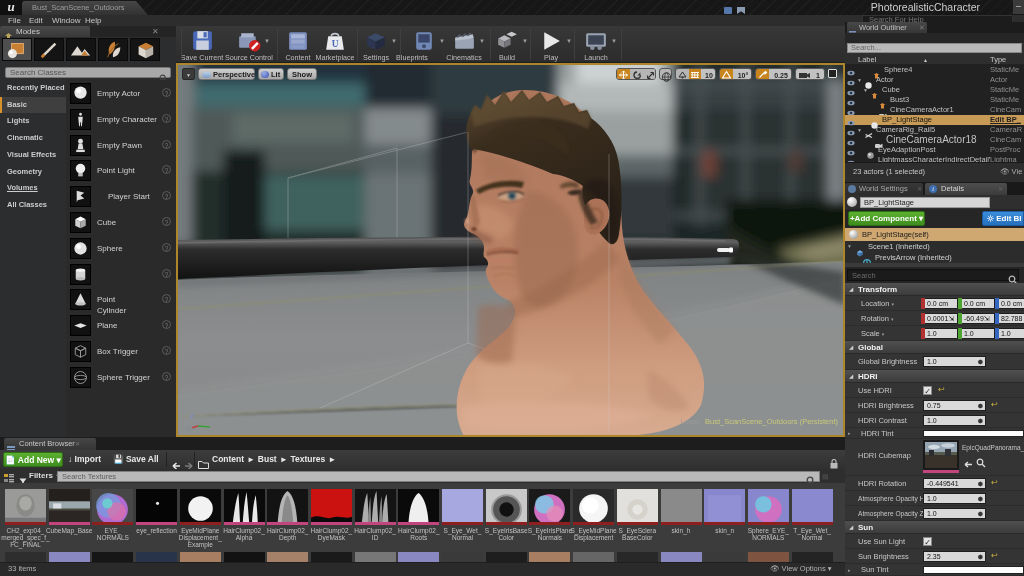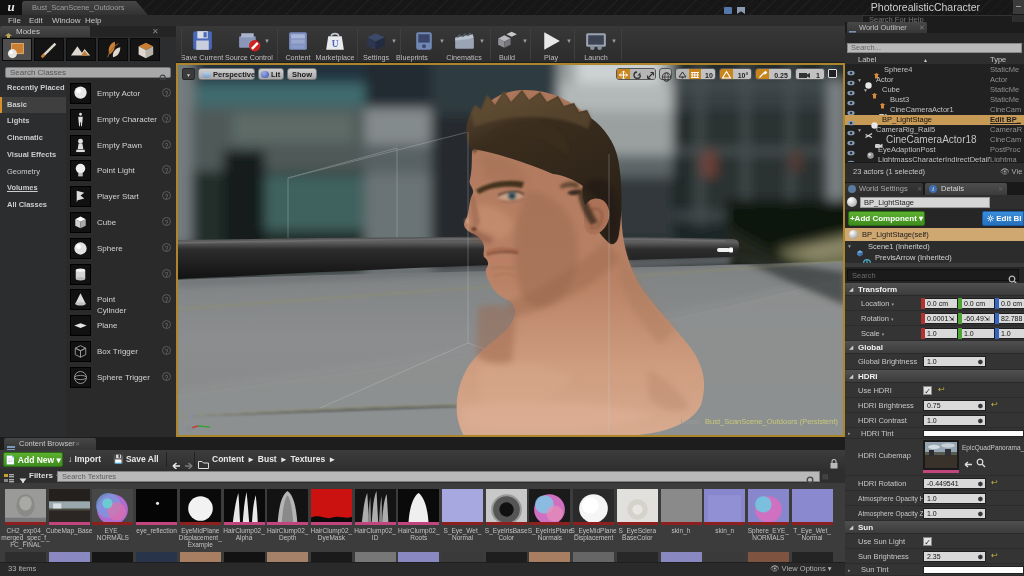--- a/index.html
+++ b/index.html
@@ -69,21 +69,21 @@
         <path d="M5.6 5.6 L8.4 8.4" stroke="#444" stroke-width="1.3"></path>
       </svg></span>
   </div>
 <div class="abs" style="left:7px;top:82px;color:#cccccc;font-size:7.5px;font-weight:bold;line-height:11px;white-space:nowrap;">Recently Placed</div>
 <div class="abs" style="left:0;top:96.7px;width:66px;height:16px;background:#3f3f3f;"></div>
 <div class="abs" style="left:0;top:96.7px;width:2px;height:16px;background:#d9912c;"></div>
 <div class="abs" style="left:7px;top:98.7px;color:#cccccc;font-size:7.5px;font-weight:bold;line-height:11px;white-space:nowrap;">Basic</div>
 <div class="abs" style="left:7px;top:115.4px;color:#cccccc;font-size:7.5px;font-weight:bold;line-height:11px;white-space:nowrap;">Lights</div>
 <div class="abs" style="left:7px;top:132.1px;color:#cccccc;font-size:7.5px;font-weight:bold;line-height:11px;white-space:nowrap;">Cinematic</div>
 <div class="abs" style="left:7px;top:148.79999999999998px;color:#cccccc;font-size:7.5px;font-weight:bold;line-height:11px;white-space:nowrap;">Visual Effects</div>
-<div class="abs" style="left:7px;top:165.49999999999997px;color:#cccccc;font-size:7.5px;font-weight:normal;line-height:11px;white-space:nowrap;">Geometry</div>
+<div class="abs" style="left:7px;top:165.49999999999997px;color:#cccccc;font-size:7.5px;font-weight:bold;line-height:11px;white-space:nowrap;">Geometry</div>
 <div class="abs" style="left:7px;top:182.19999999999996px;color:#cccccc;font-size:7.5px;font-weight:bold;line-height:11px;white-space:nowrap;text-decoration:underline;">Volumes</div>
 <div class="abs" style="left:7px;top:198.89999999999995px;color:#cccccc;font-size:7.5px;font-weight:bold;line-height:11px;white-space:nowrap;">All Classes</div>
 <div class="abs" style="left:66px;top:80px;width:110px;height:357px;background:#2a2a2a;"></div>
 <div class="abs" style="left:70px;top:83px;width:21px;height:21px;background:#111;border:1px solid #000;"><svg width="19" height="19" viewBox="0 0 20 20">
       <circle cx="10" cy="9" r="6.5" fill="#e8e8e8"></circle>
       <circle cx="8" cy="7" r="2.5" fill="#fff"></circle>
     </svg></div>
 <div class="abs" style="left:97px;top:83px;height:21px;line-height:21px;color:#d2d2d2;font-size:8px;">Empty Actor</div>
 <div class="abs" style="left:162px;top:88px;width:9px;height:9px;border:1px solid #5c5c5c;border-radius:50%;color:#777;font-size:7px;text-align:center;line-height:9px;">?</div>
 <div class="abs" style="left:70px;top:109px;width:21px;height:21px;background:#111;border:1px solid #000;"><svg width="19" height="19" viewBox="0 0 20 20">
@@ -101,21 +101,21 @@
 <div class="abs" style="left:162px;top:140px;width:9px;height:9px;border:1px solid #5c5c5c;border-radius:50%;color:#777;font-size:7px;text-align:center;line-height:9px;">?</div>
 <div class="abs" style="left:70px;top:160px;width:21px;height:21px;background:#111;border:1px solid #000;"><svg width="19" height="19" viewBox="0 0 20 20">
       <circle cx="10" cy="8" r="5" fill="#eee"></circle>
       <rect x="7.6" y="12.6" width="4.8" height="3.6" fill="#bbb"></rect>
     </svg></div>
 <div class="abs" style="left:97px;top:160px;height:21px;line-height:21px;color:#d2d2d2;font-size:8px;">Point Light</div>
 <div class="abs" style="left:162px;top:165px;width:9px;height:9px;border:1px solid #5c5c5c;border-radius:50%;color:#777;font-size:7px;text-align:center;line-height:9px;">?</div>
 <div class="abs" style="left:70px;top:186px;width:21px;height:21px;background:#111;border:1px solid #000;"><svg width="19" height="19" viewBox="0 0 20 20">
       <path d="M6 16 L6 4 L14 6 L10 9 L14 12 L7 14 Z" fill="#ddd"></path>
     </svg></div>
-<div class="abs" style="left:97px;top:186px;height:21px;line-height:21px;color:#d2d2d2;font-size:8px;">Player Start</div>
+<div class="abs" style="left:108px;top:186px;height:21px;line-height:21px;color:#d2d2d2;font-size:8px;">Player Start</div>
 <div class="abs" style="left:162px;top:191px;width:9px;height:9px;border:1px solid #5c5c5c;border-radius:50%;color:#777;font-size:7px;text-align:center;line-height:9px;">?</div>
 <div class="abs" style="left:70px;top:212px;width:21px;height:21px;background:#111;border:1px solid #000;"><svg width="19" height="19" viewBox="0 0 20 20">
       <path d="M4.5 6.5 L10 3.8 L15.5 6.5 L10 9.2 Z" fill="#fff"></path>
       <path d="M4.5 6.5 L10 9.2 L10 16 L4.5 13.3 Z" fill="#cfcfcf"></path>
       <path d="M15.5 6.5 L10 9.2 L10 16 L15.5 13.3 Z" fill="#a8a8a8"></path>
     </svg></div>
 <div class="abs" style="left:97px;top:212px;height:21px;line-height:21px;color:#d2d2d2;font-size:8px;">Cube</div>
 <div class="abs" style="left:162px;top:217px;width:9px;height:9px;border:1px solid #5c5c5c;border-radius:50%;color:#777;font-size:7px;text-align:center;line-height:9px;">?</div>
 <div class="abs" style="left:70px;top:238px;width:21px;height:21px;background:#111;border:1px solid #000;"><svg width="19" height="19" viewBox="0 0 20 20">
       <circle cx="10" cy="10" r="6.5" fill="#e2e2e2"></circle>

